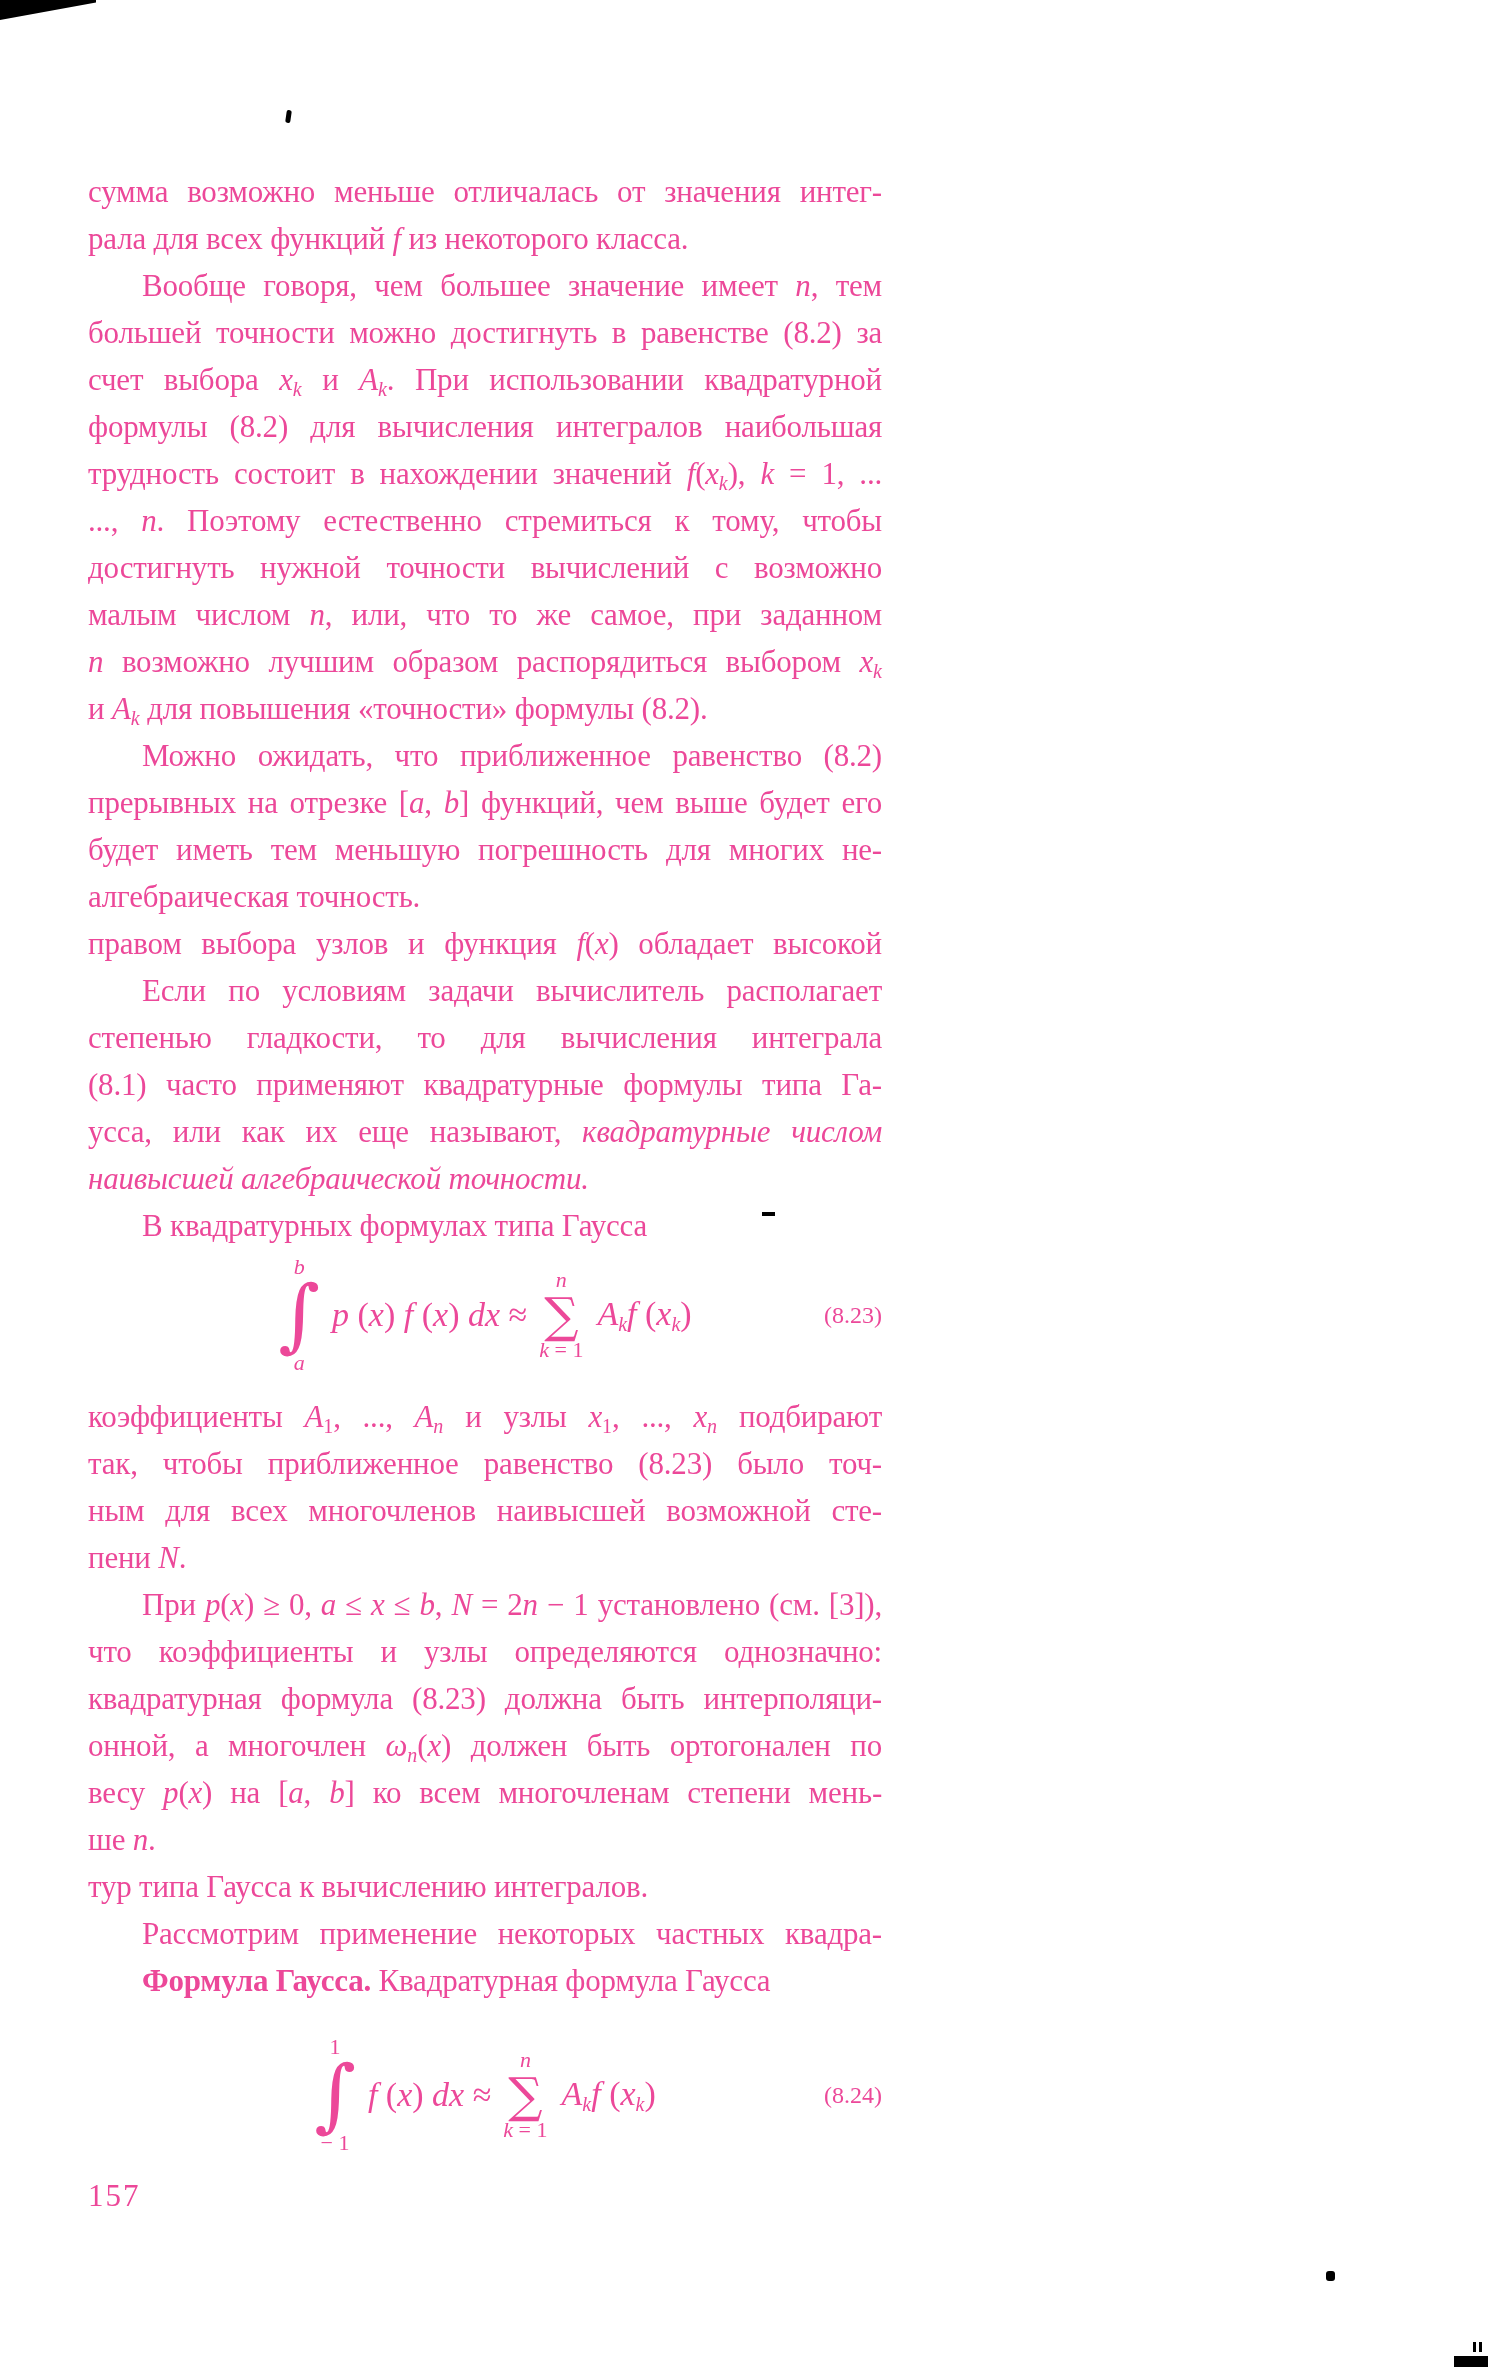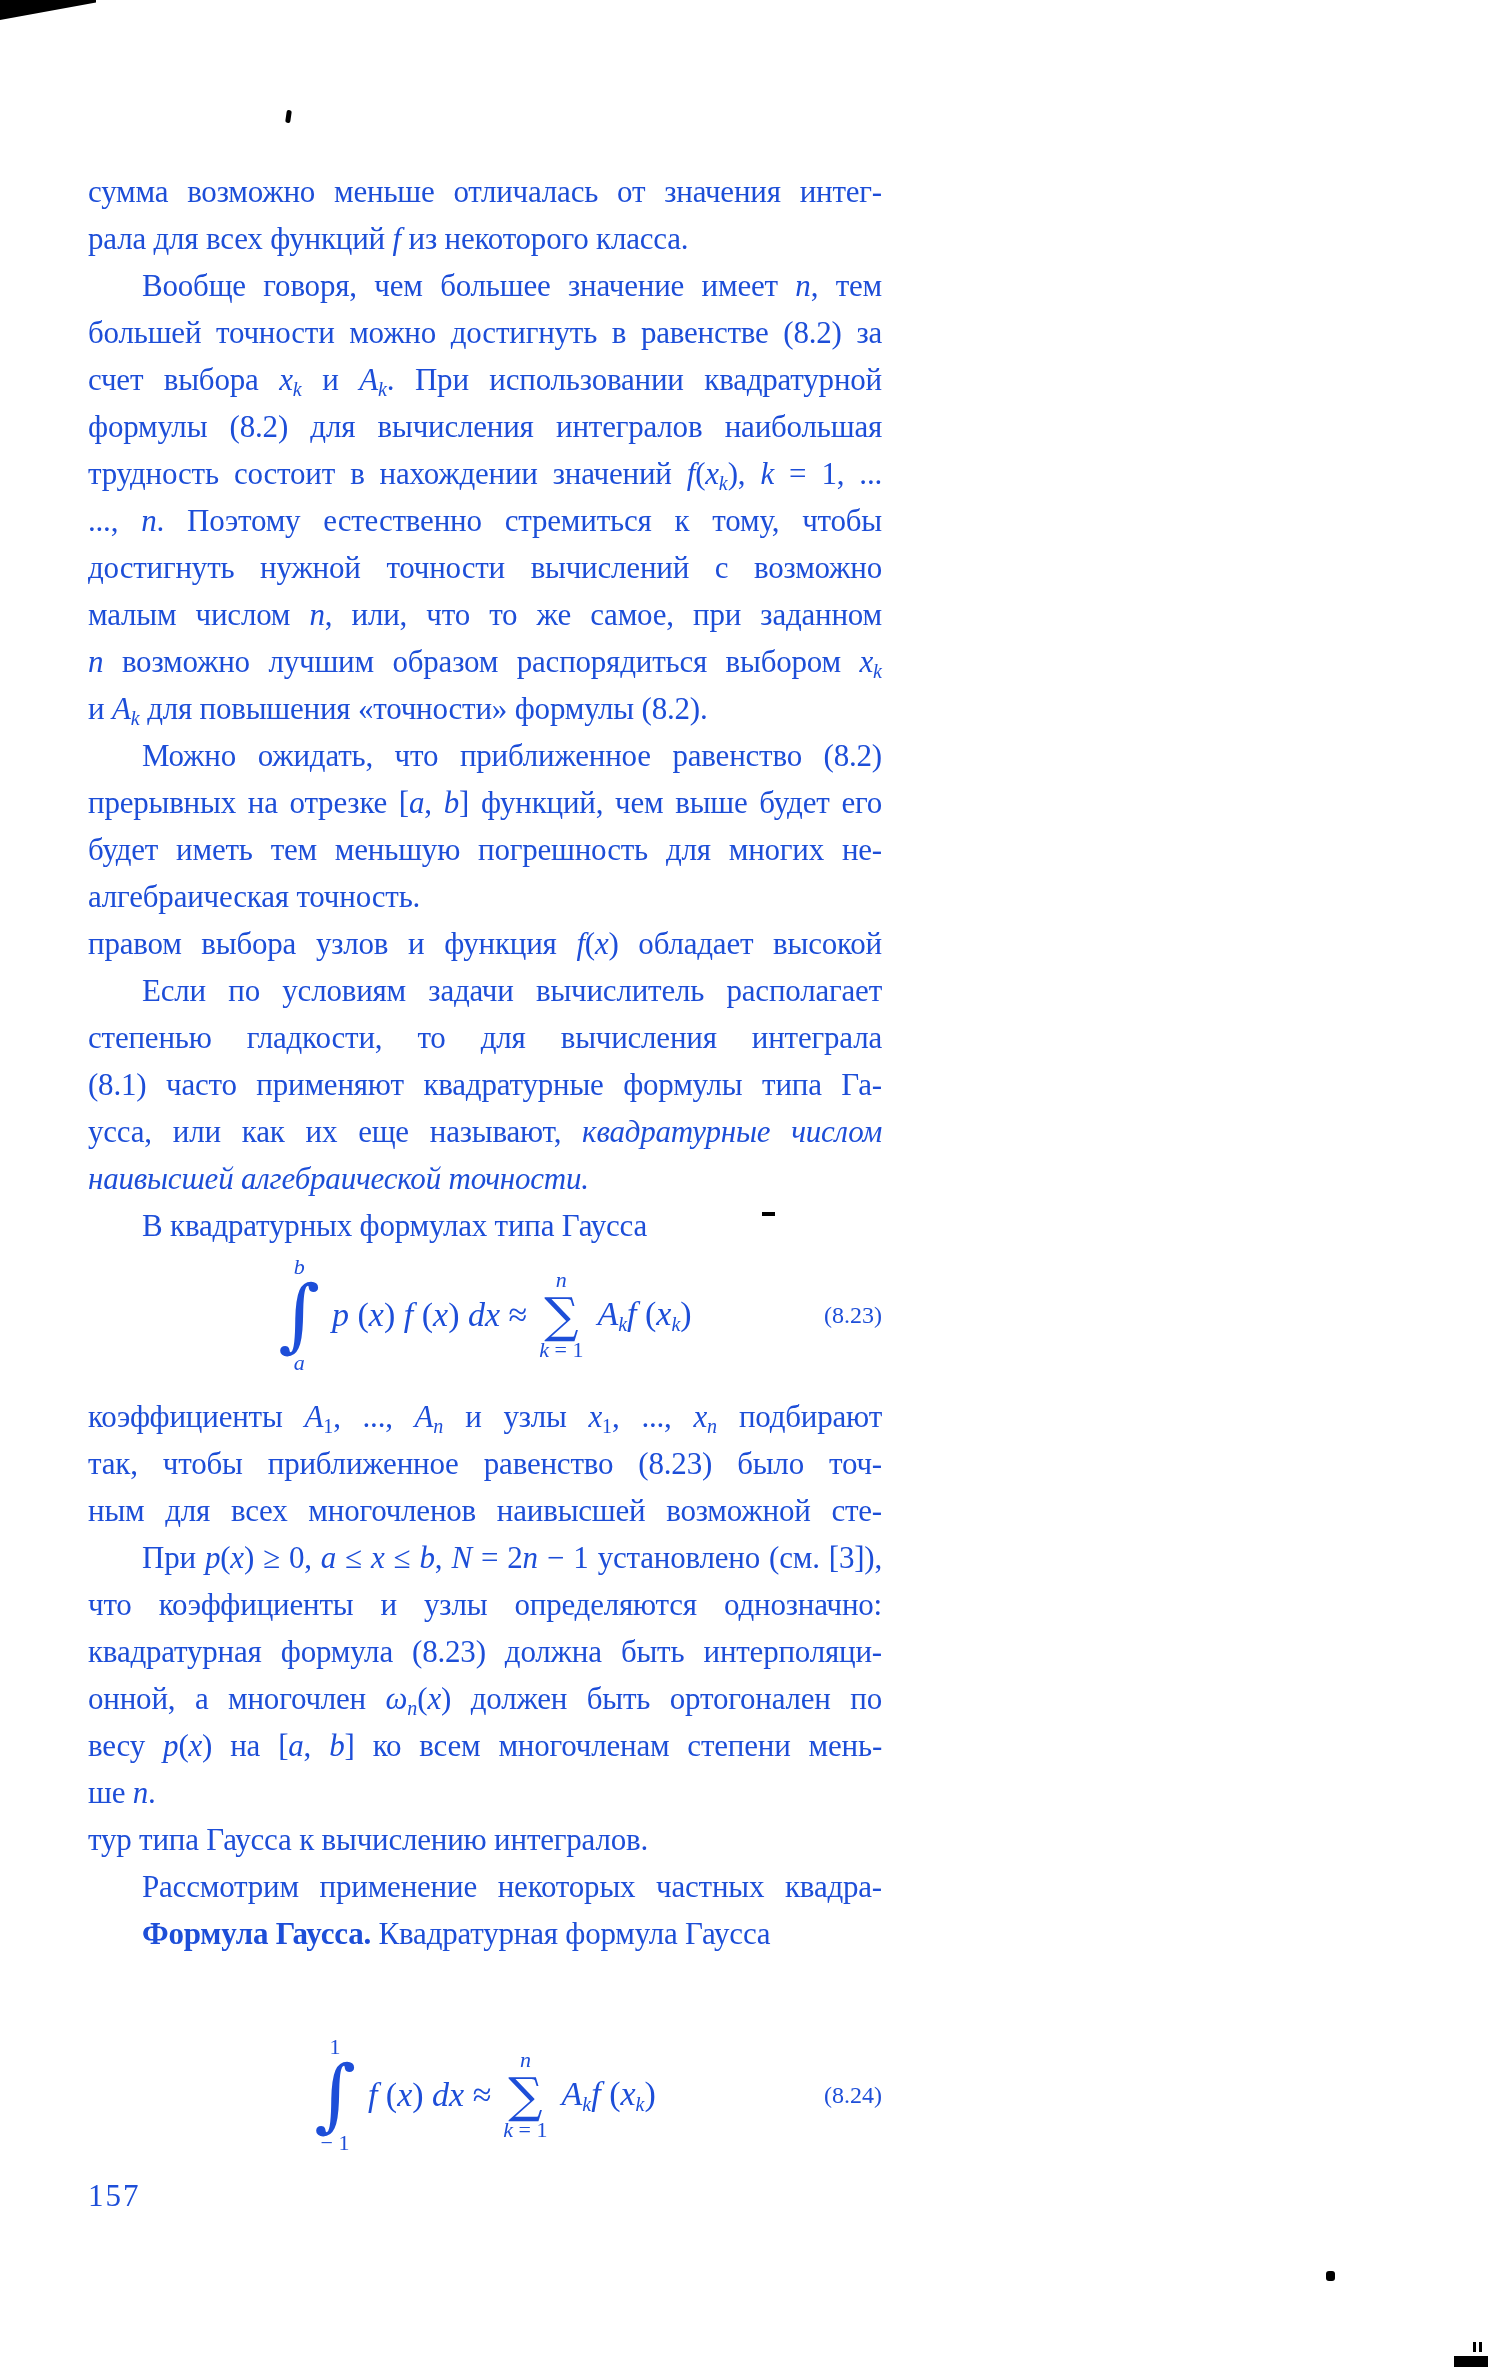--- a/index.html
+++ b/index.html
@@ -1,20 +1,20 @@
 <!DOCTYPE html>
 <html><head>
 <meta charset="utf-8">
 <style>
   html,body{margin:0;padding:0;background:#e8e8e8;}
   .page{
     position:relative;
     width:1488px;height:2367px;
     background:#ffffff;
-    color:#1d4ed8;
+    color:#ec4899;
     font-family:"Liberation Serif","DejaVu Serif",serif;
     overflow:hidden;
   }
   .textblock{position:absolute;left:88px;top:0;width:794px;}
   .section{position:absolute;left:0;width:100%;}
   .line{
     height:47px;line-height:47px;font-size:31px;
     text-align:justify;text-align-last:justify;
     letter-spacing:-0.2px;white-space:normal;overflow:visible;
   }
@@ -106,20 +106,21 @@
         <span class="f-sum-lo"><span class="it">k</span><span> = 1</span></span>
       </span>
       <span class="f-term"><span class="it">A</span><span class="it sb">k</span><span class="it">f</span><span> (</span><span class="it">x</span><span class="it sb">k</span><span>)</span></span>
       <span class="f-num">(8.23)</span>
     </div>
 
     <div class="section" id="section-1" style="top:1393px">
         <div class="line"><span>коэффициенты </span><span class="it">A</span><span class="sb">1</span><span>, ..., </span><span class="it">A</span><span class="it sb">n</span><span> и узлы </span><span class="it">x</span><span class="sb">1</span><span>, ..., </span><span class="it">x</span><span class="it sb">n</span><span> подбирают</span></div>
         <div class="line"><span>так, чтобы приближенное равенство (8.23) было точ-</span></div>
         <div class="line"><span>ным для всех многочленов наивысшей возможной сте-</span></div>
+        <div class="line last"><span>пени </span><span class="it">N</span><span>.</span></div>
         <div class="line indent"><span>При </span><span class="it">p</span><span>(</span><span class="it">x</span><span>) ≥ 0, </span><span class="it">a</span><span> ≤ </span><span class="it">x</span><span> ≤ </span><span class="it">b</span><span>, </span><span class="it">N</span><span> = 2</span><span class="it">n</span><span> − 1 установлено (см. [3]),</span></div>
         <div class="line"><span>что коэффициенты и узлы определяются однозначно:</span></div>
         <div class="line"><span>квадратурная формула (8.23) должна быть интерполяци-</span></div>
         <div class="line"><span>онной, а многочлен </span><span class="it">ω</span><span class="it sb">n</span><span>(</span><span class="it">x</span><span>) должен быть ортогонален по</span></div>
         <div class="line"><span>весу </span><span class="it">p</span><span>(</span><span class="it">x</span><span>) на [</span><span class="it">a</span><span>, </span><span class="it">b</span><span>] ко всем многочленам степени мень-</span></div>
         <div class="line last"><span>ше </span><span class="it">n</span><span>.</span></div>
         <div class="line last"><span>тур типа Гаусса к вычислению интегралов.</span></div>
         <div class="line indent"><span>Рассмотрим применение некоторых частных квадра-</span></div>
         <div class="line indent last"><span class="bd">Формула Гаусса.</span><span> Квадратурная формула Гаусса</span></div>
       </div>

